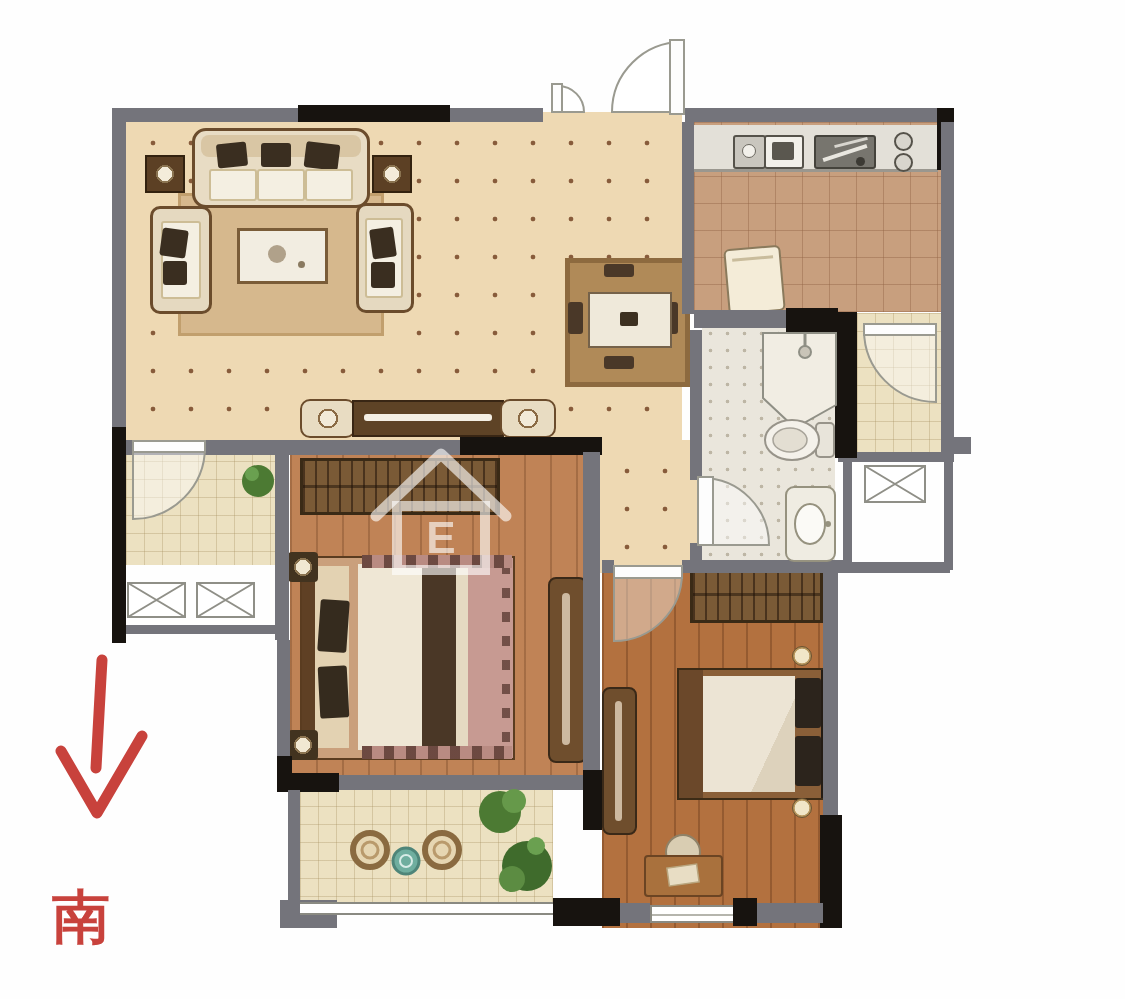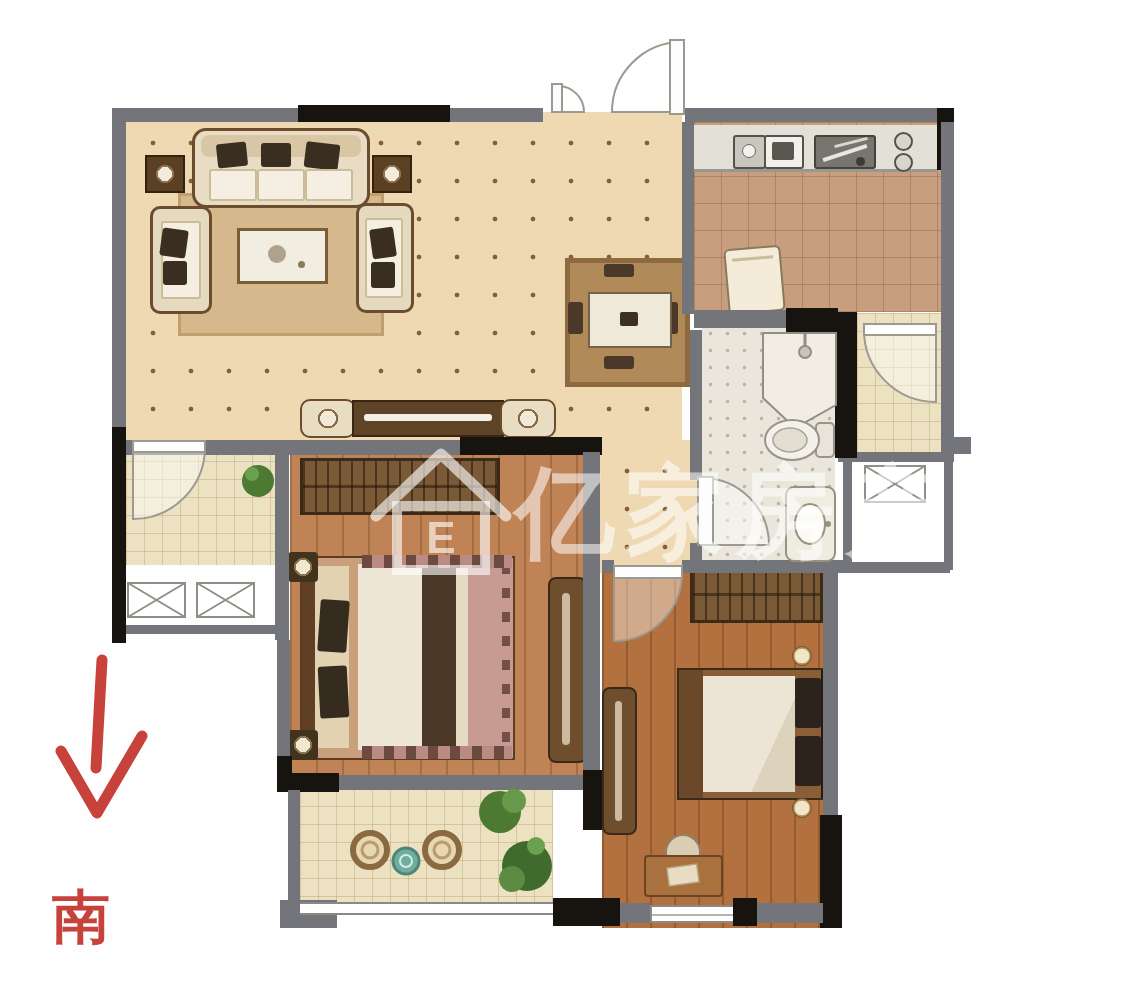--- a/index.html
+++ b/index.html
@@ -317,19 +317,17 @@
       <path d="M61,751 L97,813 L142,736"></path>
     </g>
 
     <g>
       <path d="M376,516 L441,454 L506,516" fill="none" stroke="rgba(255,255,255,0.62)" stroke-width="11" stroke-linecap="round" stroke-linejoin="round"></path>
       <rect x="397" y="506" width="88" height="64" fill="none" stroke="rgba(255,255,255,0.62)" stroke-width="10"></rect>
       <text x="441" y="553" text-anchor="middle" font-size="44" font-weight="bold" font-family="Liberation Sans, DejaVu Sans, sans-serif" fill="rgba(255,255,255,0.62)">E</text>
     </g>
   </svg>
 
-  <div class="abs" style="left:515px;top:462px;z-index:5;font-size:100px;font-weight:bold;
-       letter-spacing:10px;white-space:nowrap;color:rgba(255,255,255,0.55);line-height:1;">亿家房产</div>
 
   <div class="abs" style="left:52px;top:888px;z-index:5;font-size:58px;font-weight:bold;
        color:#c8423c;line-height:1;">南</div>
 
 </div>
 
 </body></html>

